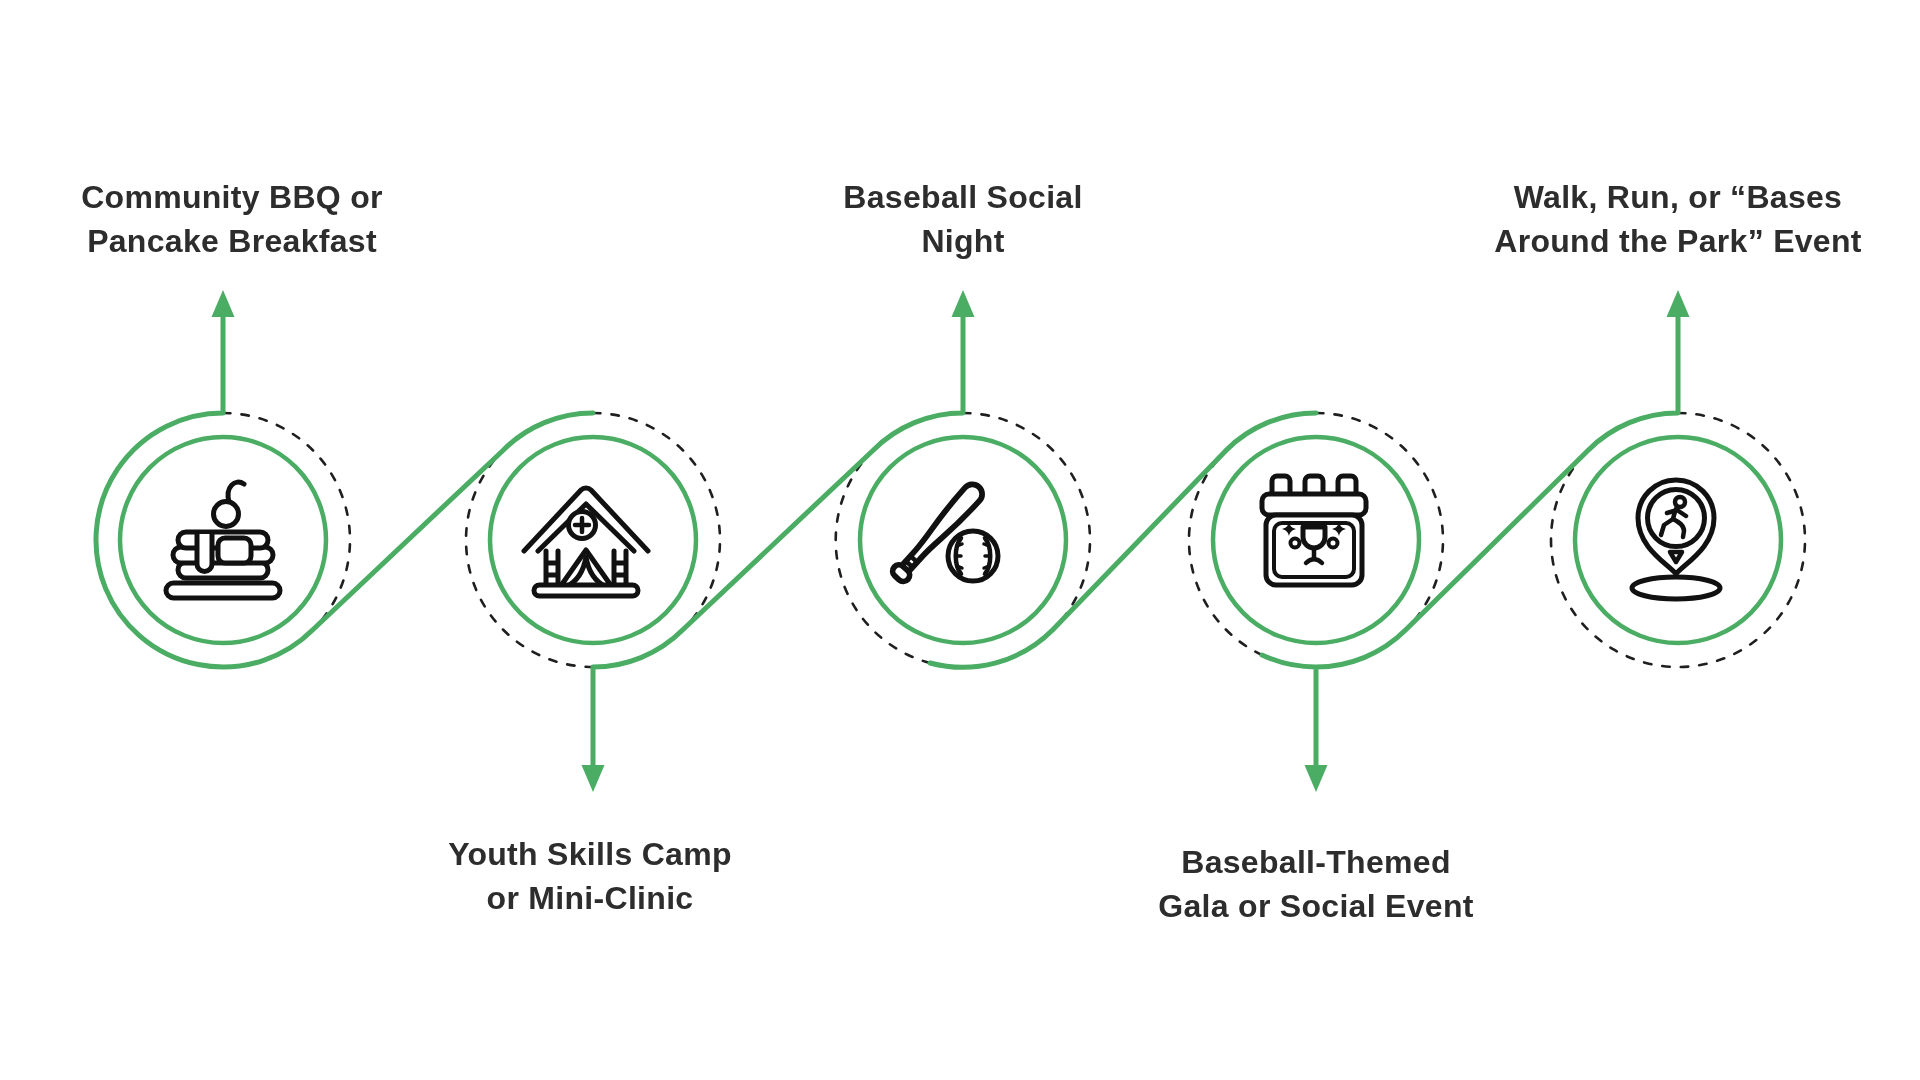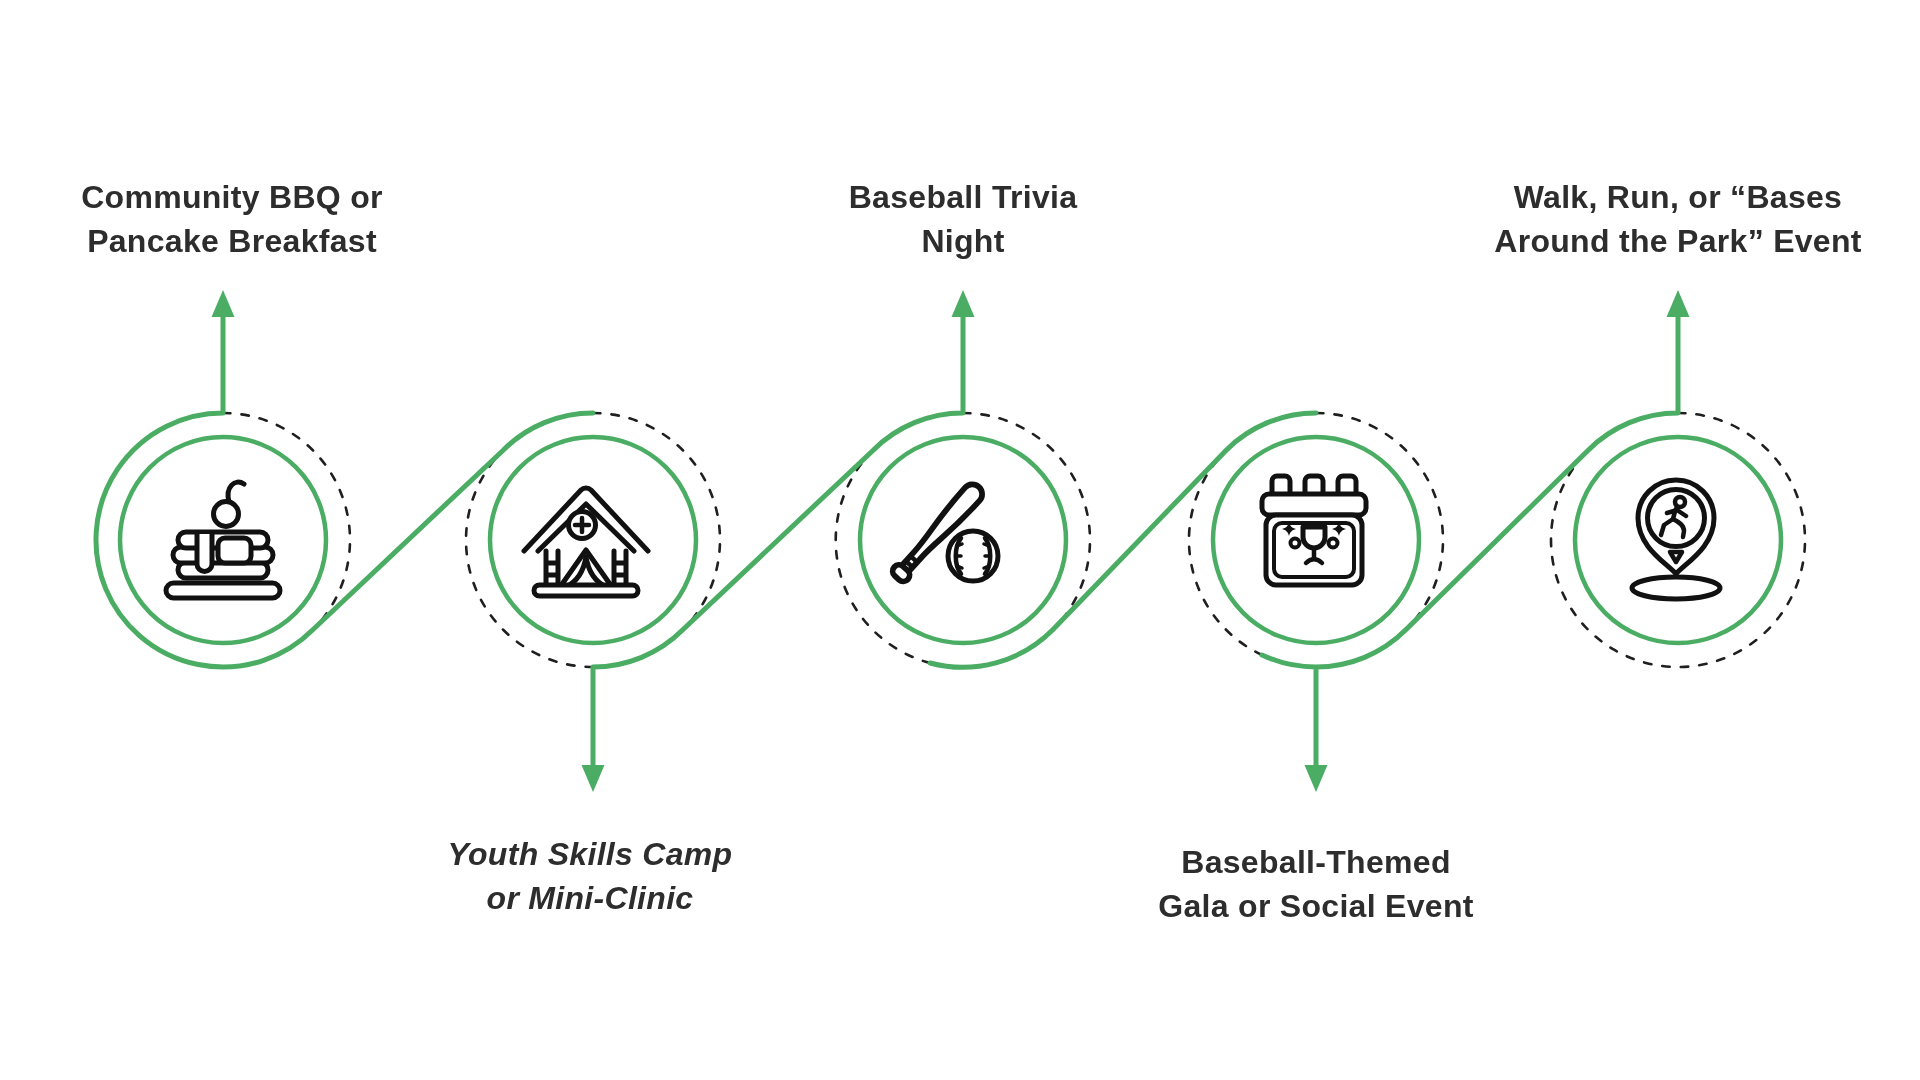--- a/index.html
+++ b/index.html
@@ -112,22 +112,22 @@
         <path d="M 10 -22 L 1 -28 L -9 -25"></path>
         <path d="M -3 -19 C 3 -16 8 -13 8 -7 L 7 -1"></path>
         <path d="M -3 -19 L -12 -13 L -15 -3"></path>
       </g>
       <path d="M -6 14 L 6 14 L 0 24 Z" stroke-width="4.5"></path>
     </g>
   </svg>
 
   <div class="node-label" style="left:232px; top:176px;">Community BBQ or
 Pancake Breakfast</div>
-  <div class="node-label" style="left:590px; top:833px;font-style:italic;">Youth Skills Camp
+  <div class="node-label" style="left:590px; top:833px;">Youth Skills Camp
 or Mini-Clinic</div>
-  <div class="node-label" style="left:963px; top:176px;">Baseball Trivia
+  <div class="node-label" style="left:963px; top:176px;">Baseball Social
 Night</div>
   <div class="node-label" style="left:1316px; top:833px;margin-top:8px;">Baseball-Themed
 Gala or Social Event</div>
   <div class="node-label" style="left:1678px; top:176px;">Walk, Run, or “Bases
 Around the Park” Event</div>
 
 </div>
 
 </body></html>

